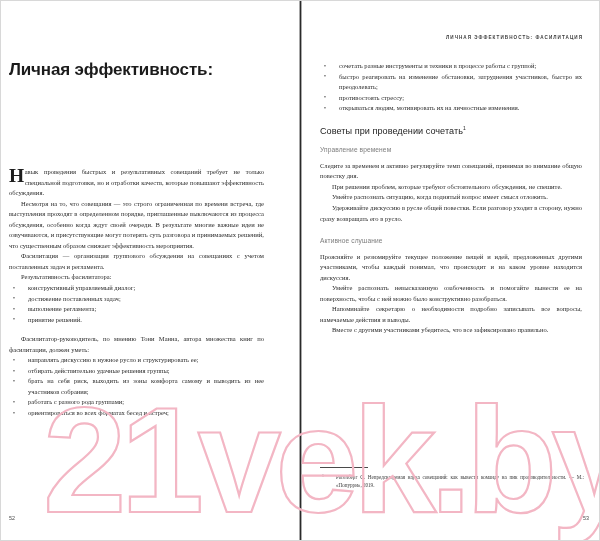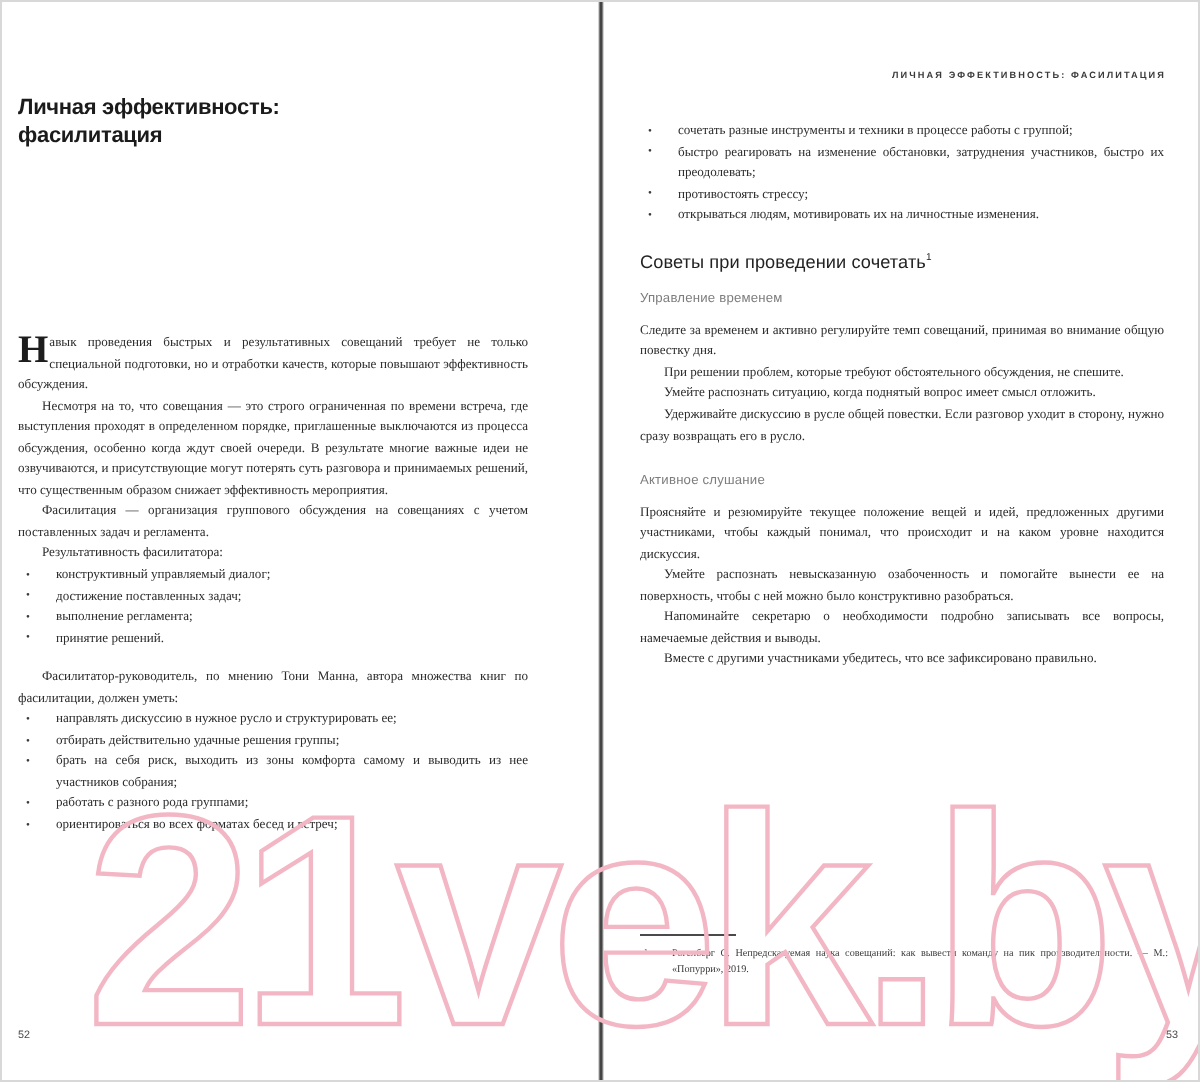--- a/index.html
+++ b/index.html
@@ -50,25 +50,25 @@
     color: #3a3a3a;
     text-transform: uppercase;
     font-weight: 700;
     white-space: nowrap;
   }
 
   
   .chapter-title {
     position: absolute;
     left: 8px;
-    top: 47px;
+    top: 58px;
     width: 235px;
     font-family: "Liberation Sans", sans-serif;
     font-weight: 700;
-    font-size: 11px;
+    font-size: 17px;
     line-height: 1.24;
     color: #1b1b1b;
     letter-spacing: -0.15px;
   }
 
   
   .col {
     position: absolute;
     font-family: "Liberation Serif", serif;
     font-size: 6.55px;
@@ -216,21 +216,20 @@
 </style>
 </head>
 <body>
 
 <div id="spread">
 
   <div class="page page-left">
 
     <div class="chapter-title">
       <div>Личная эффективность:</div>
-      <div>фасилитация</div>
     </div>
 
     <div class="col col-left">
 
       <p class="dropcap-para"><span class="dropcap">Н</span><span>авык проведения быстрых и результативных совещаний требует не только специальной подготовки, но и отработки качеств, которые повышают эффективность обсуждения.</span></p>
 
       <p class="indent">Несмотря на то, что совещания — это строго ограниченная по времени встреча, где выступления проходят в определенном порядке, приглашенные выключаются из процесса обсуждения, особенно когда ждут своей очереди. В результате многие важные идеи не озвучиваются, и присутствующие могут потерять суть разговора и принимаемых решений, что существенным образом снижает эффективность мероприятия.</p>
 
       <p class="indent">Фасилитация — организация группового обсуждения на совещаниях с учетом поставленных задач и регламента.</p>
 

